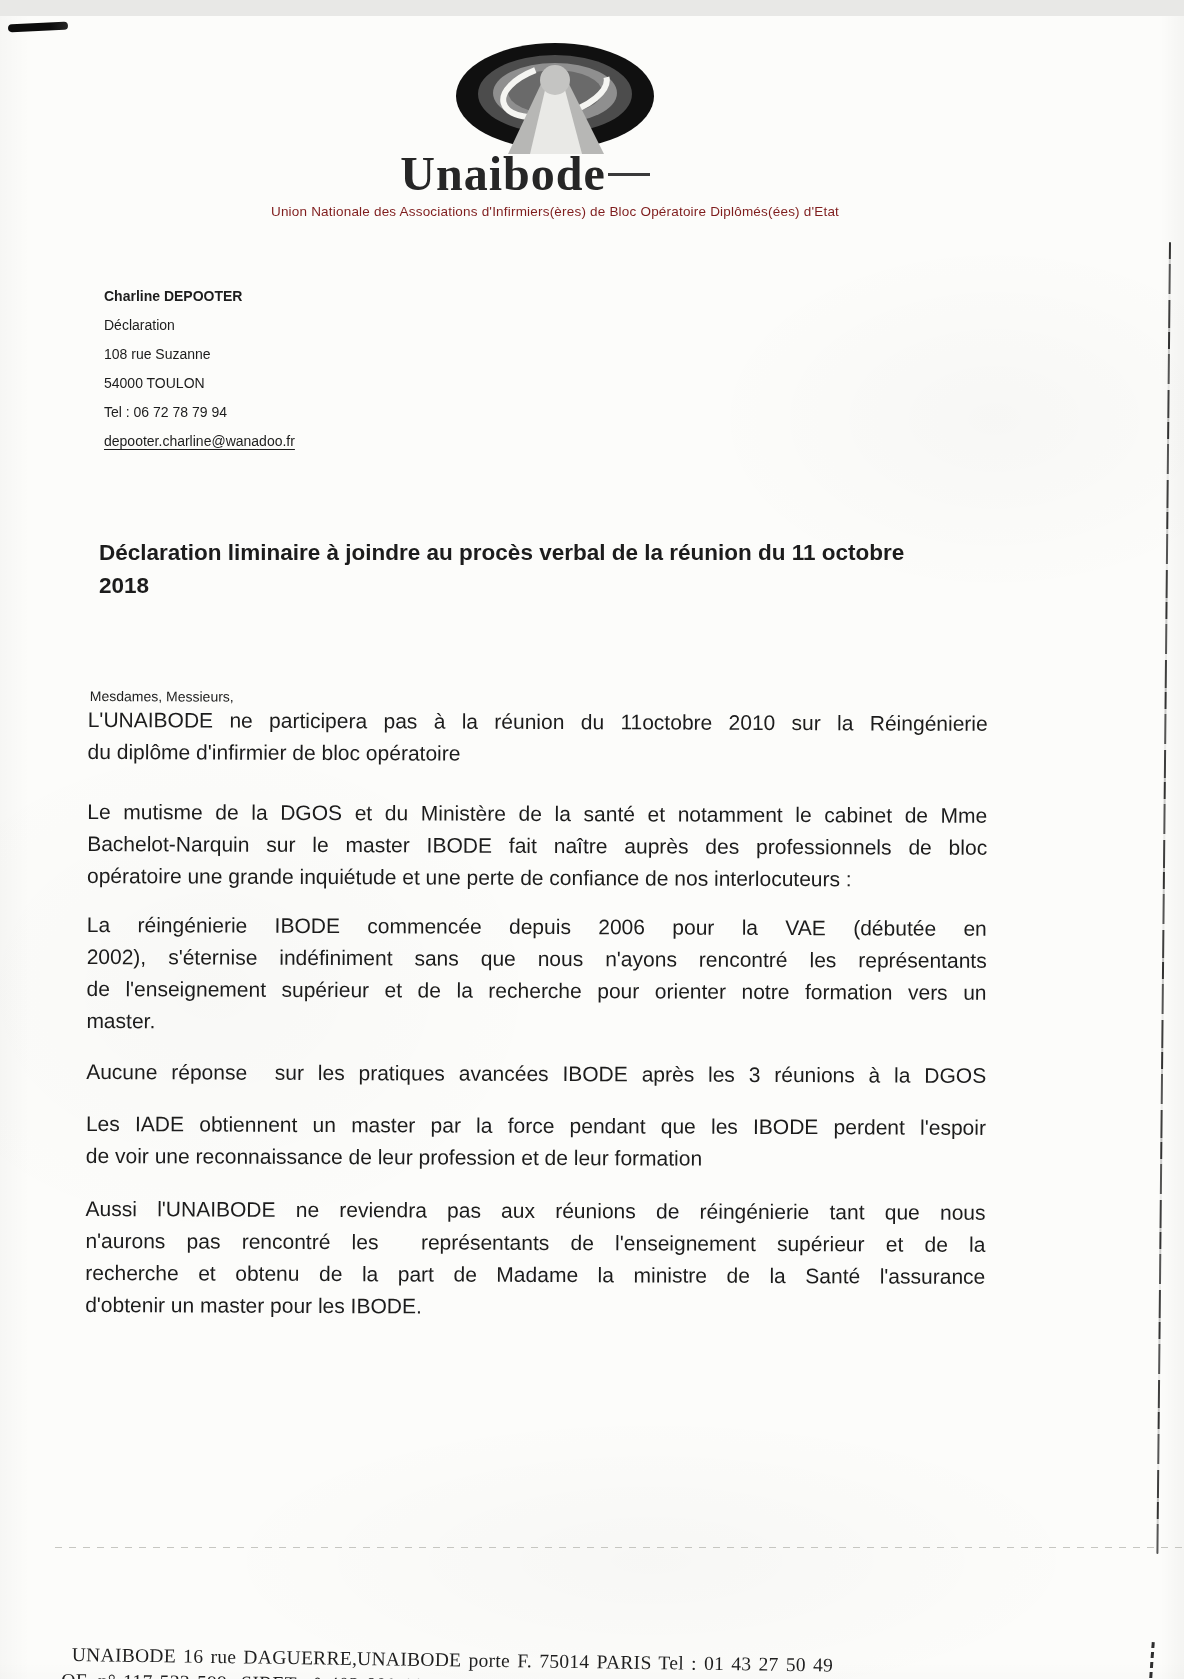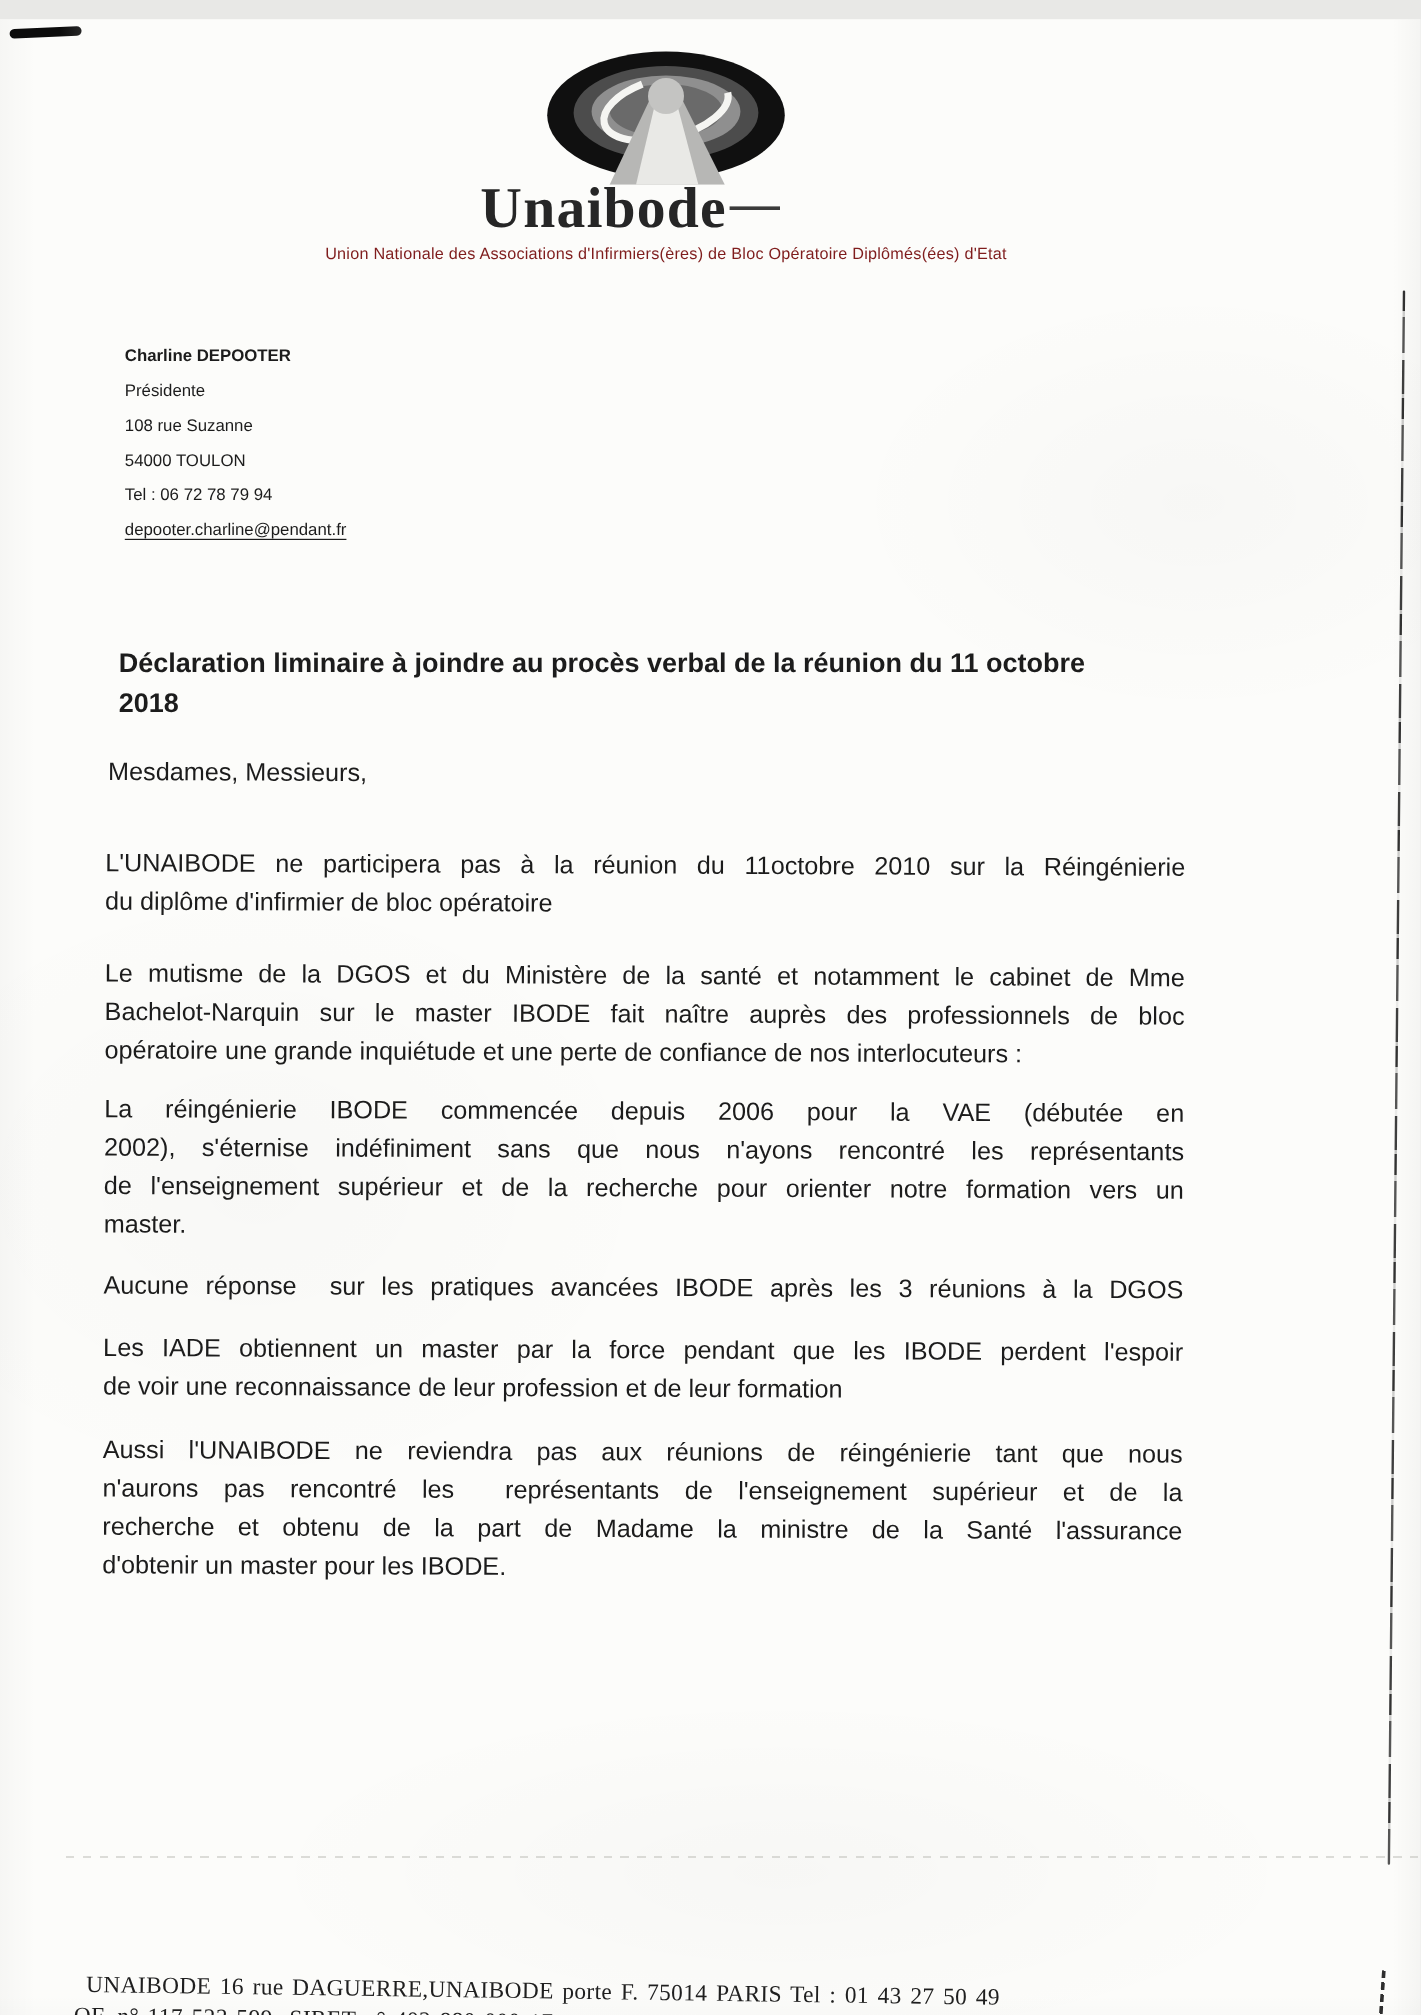--- a/index.html
+++ b/index.html
@@ -57,21 +57,21 @@
   .sender { position:absolute; left:104px; top:266px; font-size:14px; line-height:29px; }
   .s-name { font-weight:bold; }
   .s-email { text-decoration:underline; text-underline-offset:3px; }
   
   .title {
     position:absolute; left:99px; top:520px; width:880px;
     font-size:22.5px; font-weight:bold; line-height:33px;
   }
   
   .bodytext { position:absolute; inset:0; transform:rotate(0.25deg); transform-origin:90px 640px; }
-  .salutation { position:absolute; left:90px; top:616px; font-size:21px; }
+  .salutation { position:absolute; left:90px; top:672px; font-size:14px; }
   .para { position:absolute; left:88px; width:900px; font-size:21px; line-height:32px; }
   .justify .line { text-align:justify; text-align-last:justify; }
   .justify .line:last-child { text-align-last:left; }
   .justify.fill-last .line:last-child { text-align-last:justify; }
   .p1 { top:688px; } .p2 { top:780px; } .p3 { top:893px; }
   .p4 { top:1040px; } .p5 { top:1092px; } .p6 { top:1177px; }
   
   .letter-footer {
     position:absolute; left:72px; top:1626px; width:980px;
     font-family:"Liberation Serif", serif; font-size:19.5px; line-height:26px;
@@ -104,25 +104,25 @@
       <circle cx="103" cy="38" r="15" fill="#c4c4c2"></circle>
     </svg>
     <div class="wordmark-row">
       <span class="wordmark">Unaibode</span><span class="wordmark-tail"></span>
     </div>
     <div class="tagline">Union Nationale des Associations d'Infirmiers(ères) de Bloc Opératoire Diplômés(ées) d'Etat</div>
   </header>
 
   <section class="sender">
     <div class="s-name">Charline DEPOOTER</div>
-    <div>Présidente</div>
+    <div>Déclaration</div>
     <div>108 rue Suzanne</div>
     <div>54000 TOULON</div>
     <div>Tel : 06 72 78 79 94</div>
-    <div class="s-email">depooter.charline@pendant.fr</div>
+    <div class="s-email">depooter.charline@wanadoo.fr</div>
   </section>
 
   <section class="title">
       <div class="line">Déclaration liminaire à joindre au procès verbal de la réunion du 11 octobre</div>
       <div class="line">2018</div>
     </section>
 
   <div class="bodytext">
     <div class="salutation">Mesdames, Messieurs,</div>
     <div class="para justify p1">

